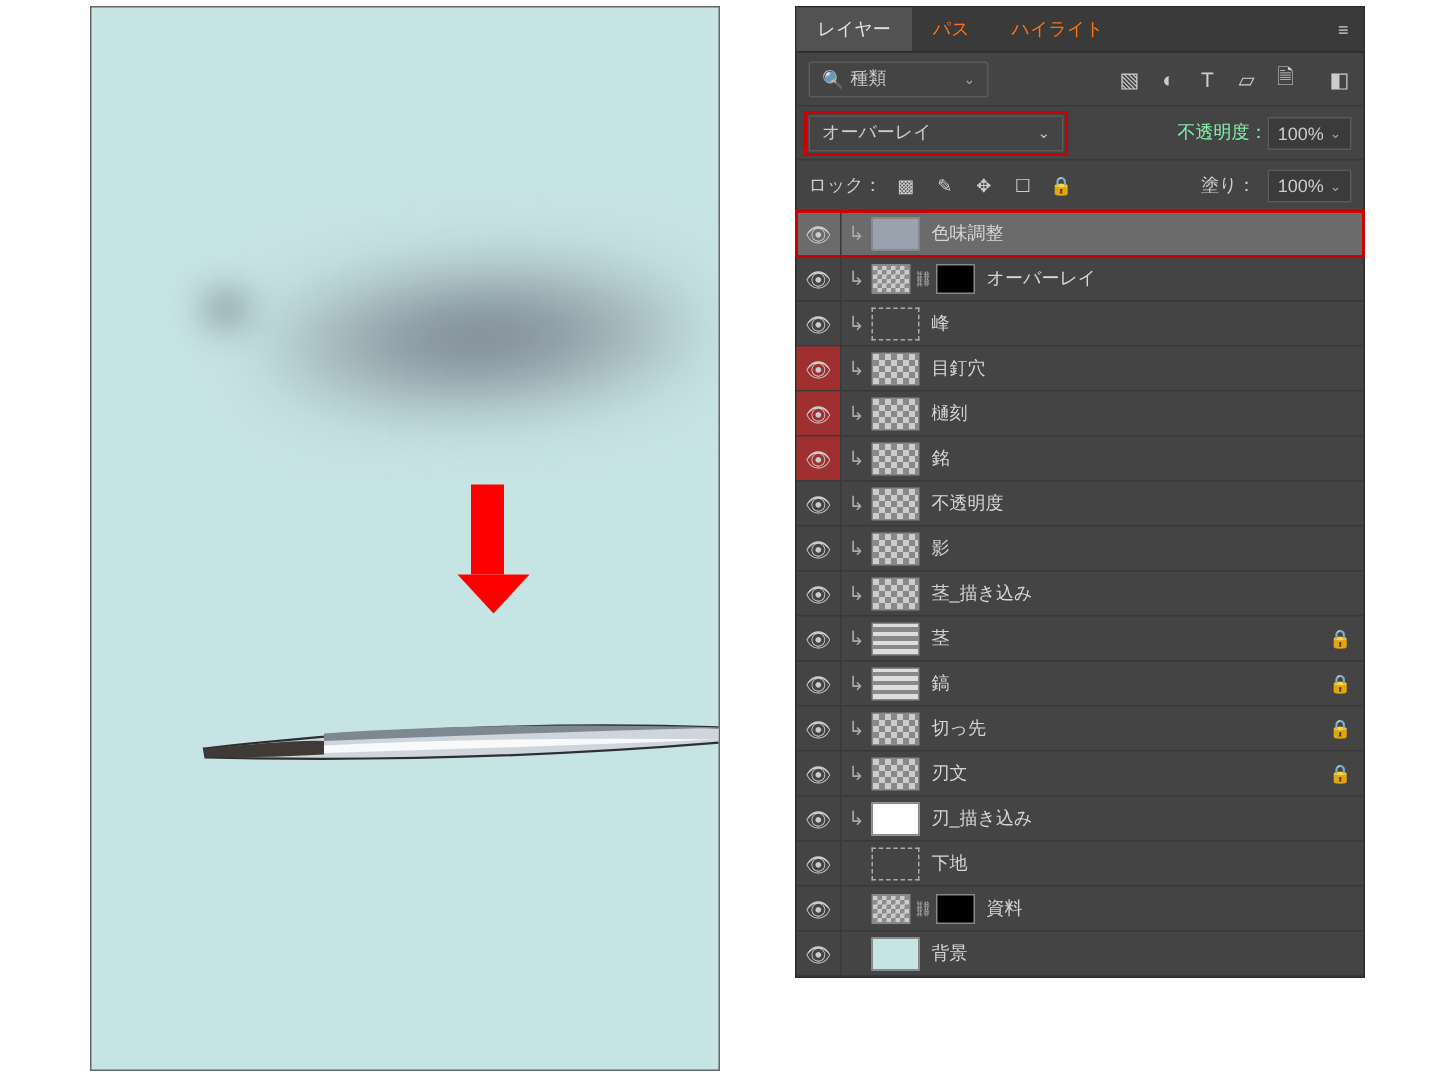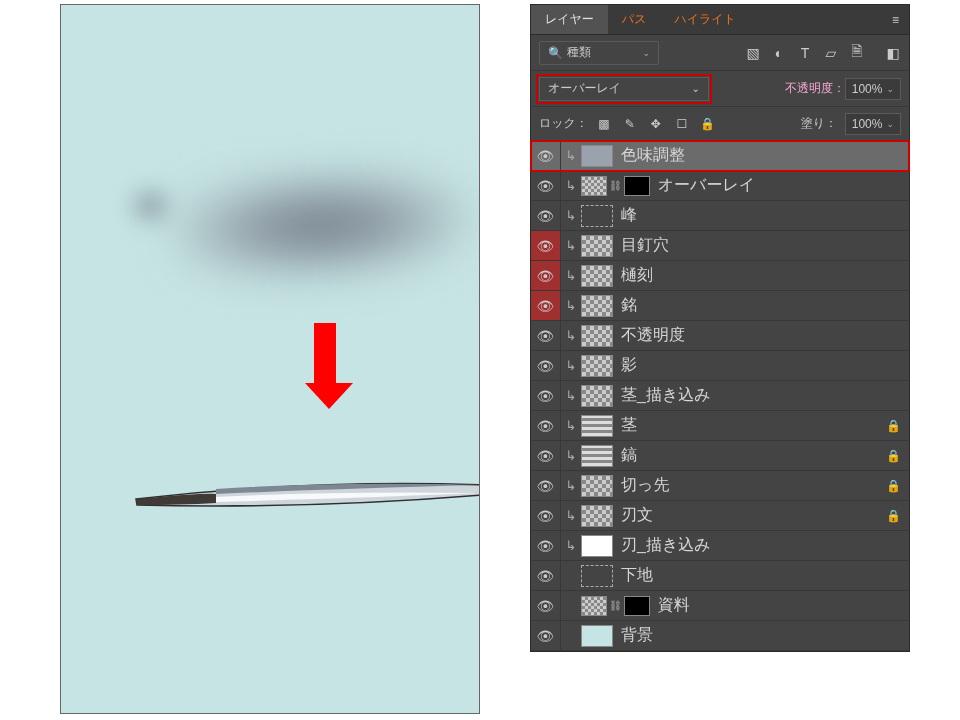--- a/index.html
+++ b/index.html
@@ -138,21 +138,21 @@
     align-items: center;
     background: #444;
     border: 1px solid #5a5a5a;
     height: 24px;
     padding: 0 8px;
     width: 170px;
     outline: 2px solid #cc0000;
     outline-offset: 1px;
   }
   .blend-dd .chev { margin-left: auto; font-size: 10px;}
-  .bl-label { margin-left: auto; font-size: 12px; color: #f9a8d4;}
+  .bl-label { margin-left: auto; font-size: 12px; color: #86efac;}
   .spin {
     display: flex; align-items: center;
     background: #3b3b3b; border: 1px solid #5a5a5a;
     height: 22px; padding: 0 6px; width: 56px; justify-content: flex-end;
   }
   .chev-tiny { font-size: 9px; margin-left: 4px; color: #aaa; }
   .lock-row {
     display: flex;
     align-items: center;
     height: 34px;
@@ -203,21 +203,21 @@
   .thumb.link-mask .mini { width: 26px; height: 20px; border:1px solid #888;}
   .thumb.link-mask .mini.black { background:#000;}
   .thumb.link-mask .mini.checker {
     background:
       linear-gradient(45deg,#888 25%,transparent 25%,transparent 75%,#888 75%),
       linear-gradient(45deg,#888 25%,#ccc 25%,#ccc 75%,#888 75%);
     background-size: 6px 6px;
     background-position: 0 0, 3px 3px;
   }
   .link-glyph { font-size: 10px; color:#bbb; }
-  .lname { color: #d6d6d6; font-size: 16px; margin-left: 4px;}
+  .lname { color: #d6d6d6; font-size: 12px; margin-left: 4px;}
   .lock-ico { margin-left: auto; color: #aaa;}
   .underlined { }
 </style>
 </head>
 <body>
 
 <div class="stage">
   <div class="blur-dot"></div>
   <div class="blur-blob"></div>
   <div class="red-arrow">

